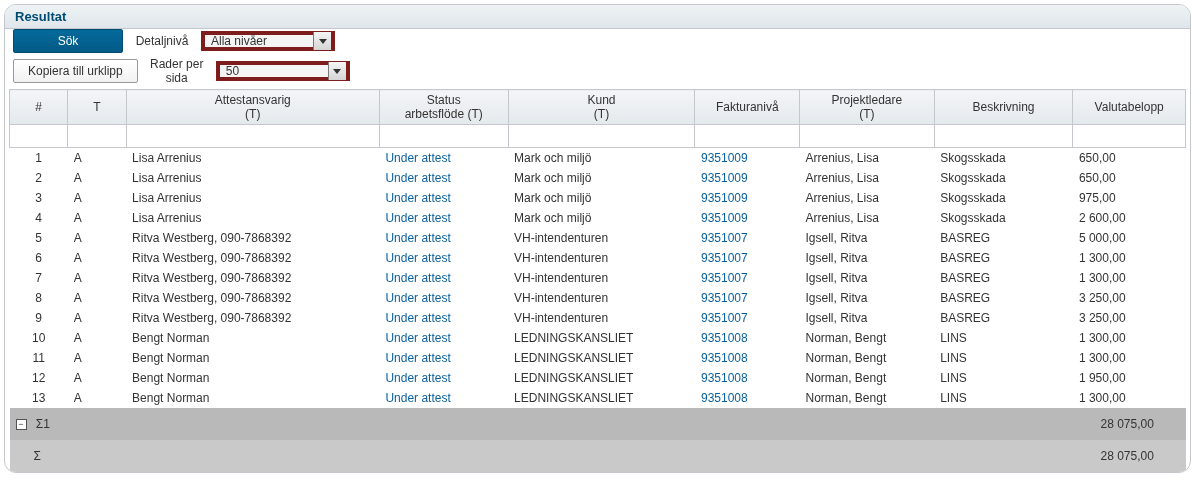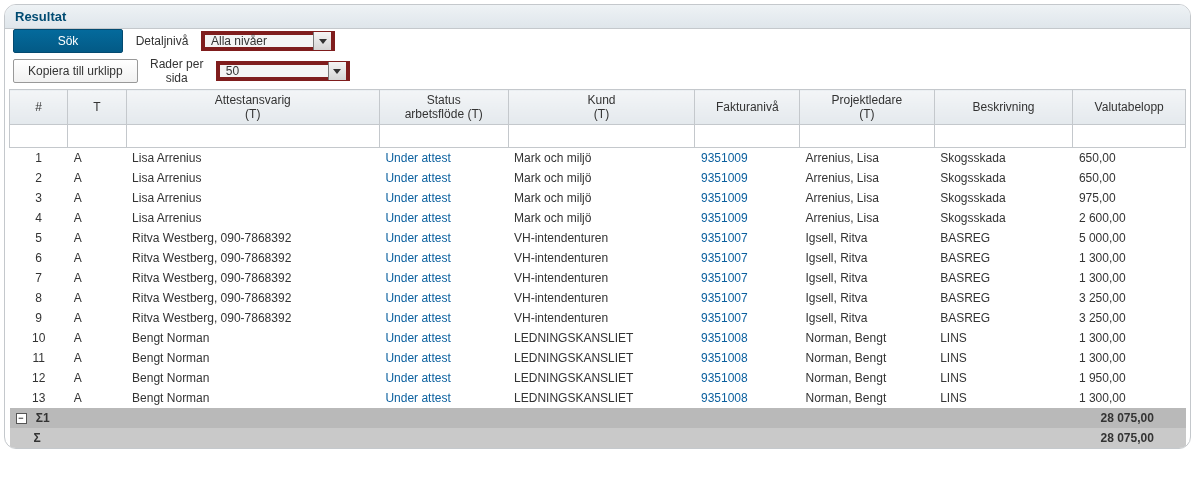--- a/index.html
+++ b/index.html
@@ -77,21 +77,21 @@
     background: #fff;
   }
   .filter-row td.nofilter input { visibility: hidden; }
   tbody.data tr td { border-bottom: 0px solid #eee; height: 20px; }
   tbody.data tr:nth-child(odd) td { background: #fff; }
   tbody.data tr:nth-child(even) td { background: #fff; }
   .link { color: #0a5f9e; cursor: pointer; }
   .col-r { text-align: left; padding-right: 10px !important; }
   .col-idx { text-align: center; }
   .col-t { text-align: left; padding-left: 6px; }
-  .sum-row td { background: #b9b9b9; font-weight: bold; height: 20px; }
+  .sum-row td { background: #b9b9b9; font-weight: normal; height: 32px; }
   .sum-row.sum2 td { background: #c9c9c9; }
   .sum-row td:last-child { text-align: center; padding-right: 10px; }
   .sum-toggle {
     display: inline-block;
     width: 11px; height: 11px;
     border: 1px solid #555;
     background: #fff;
     line-height: 9px;
     text-align: center;
     font-size: 9px;

